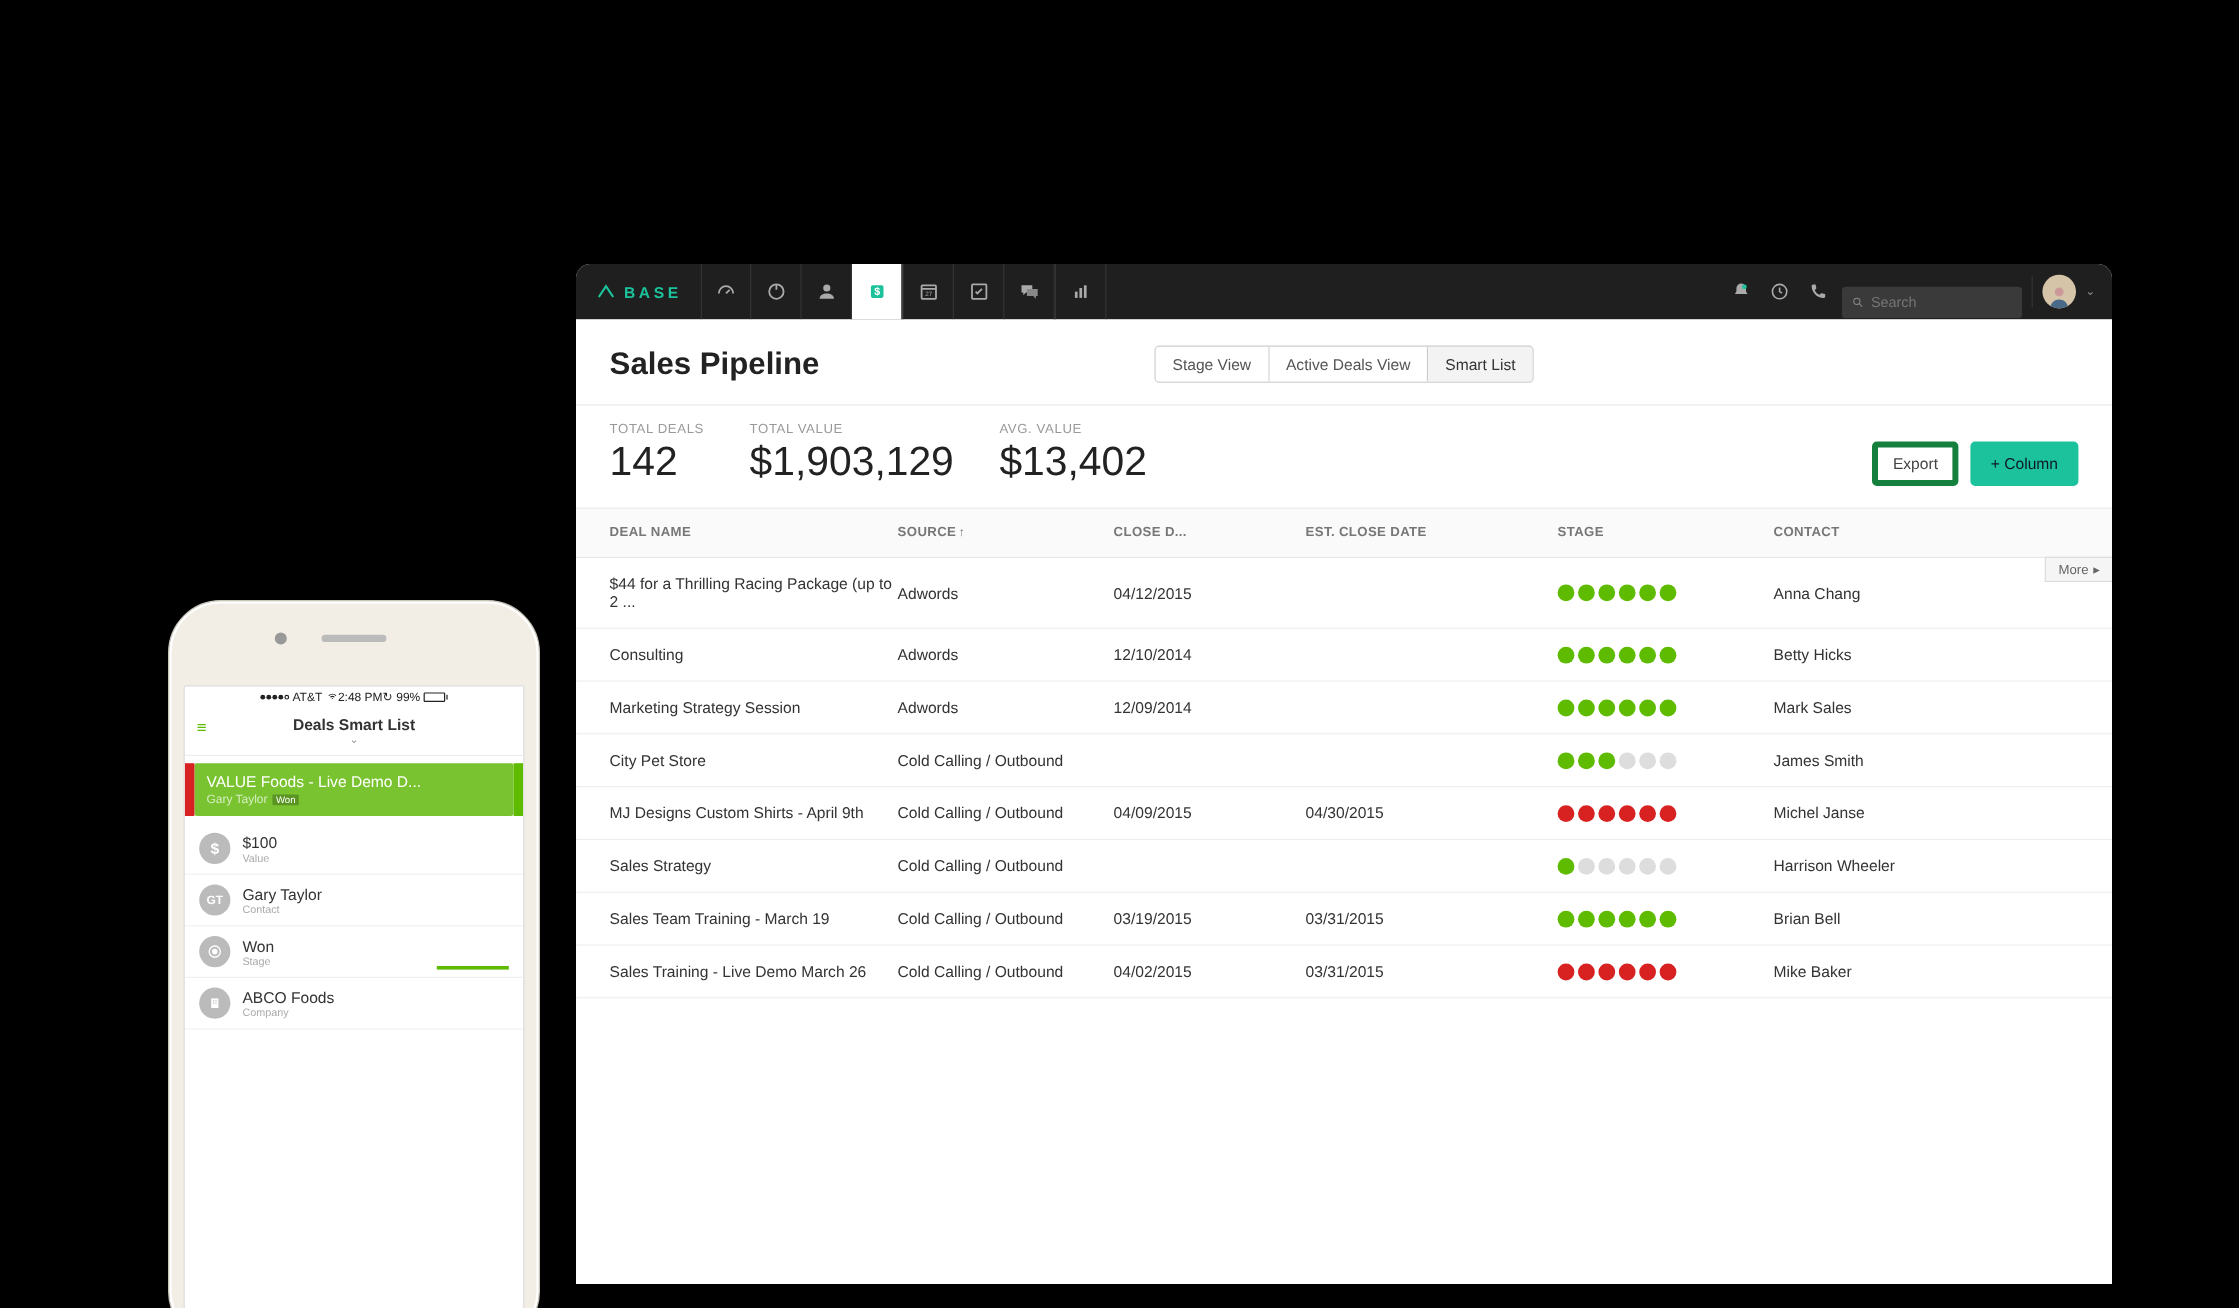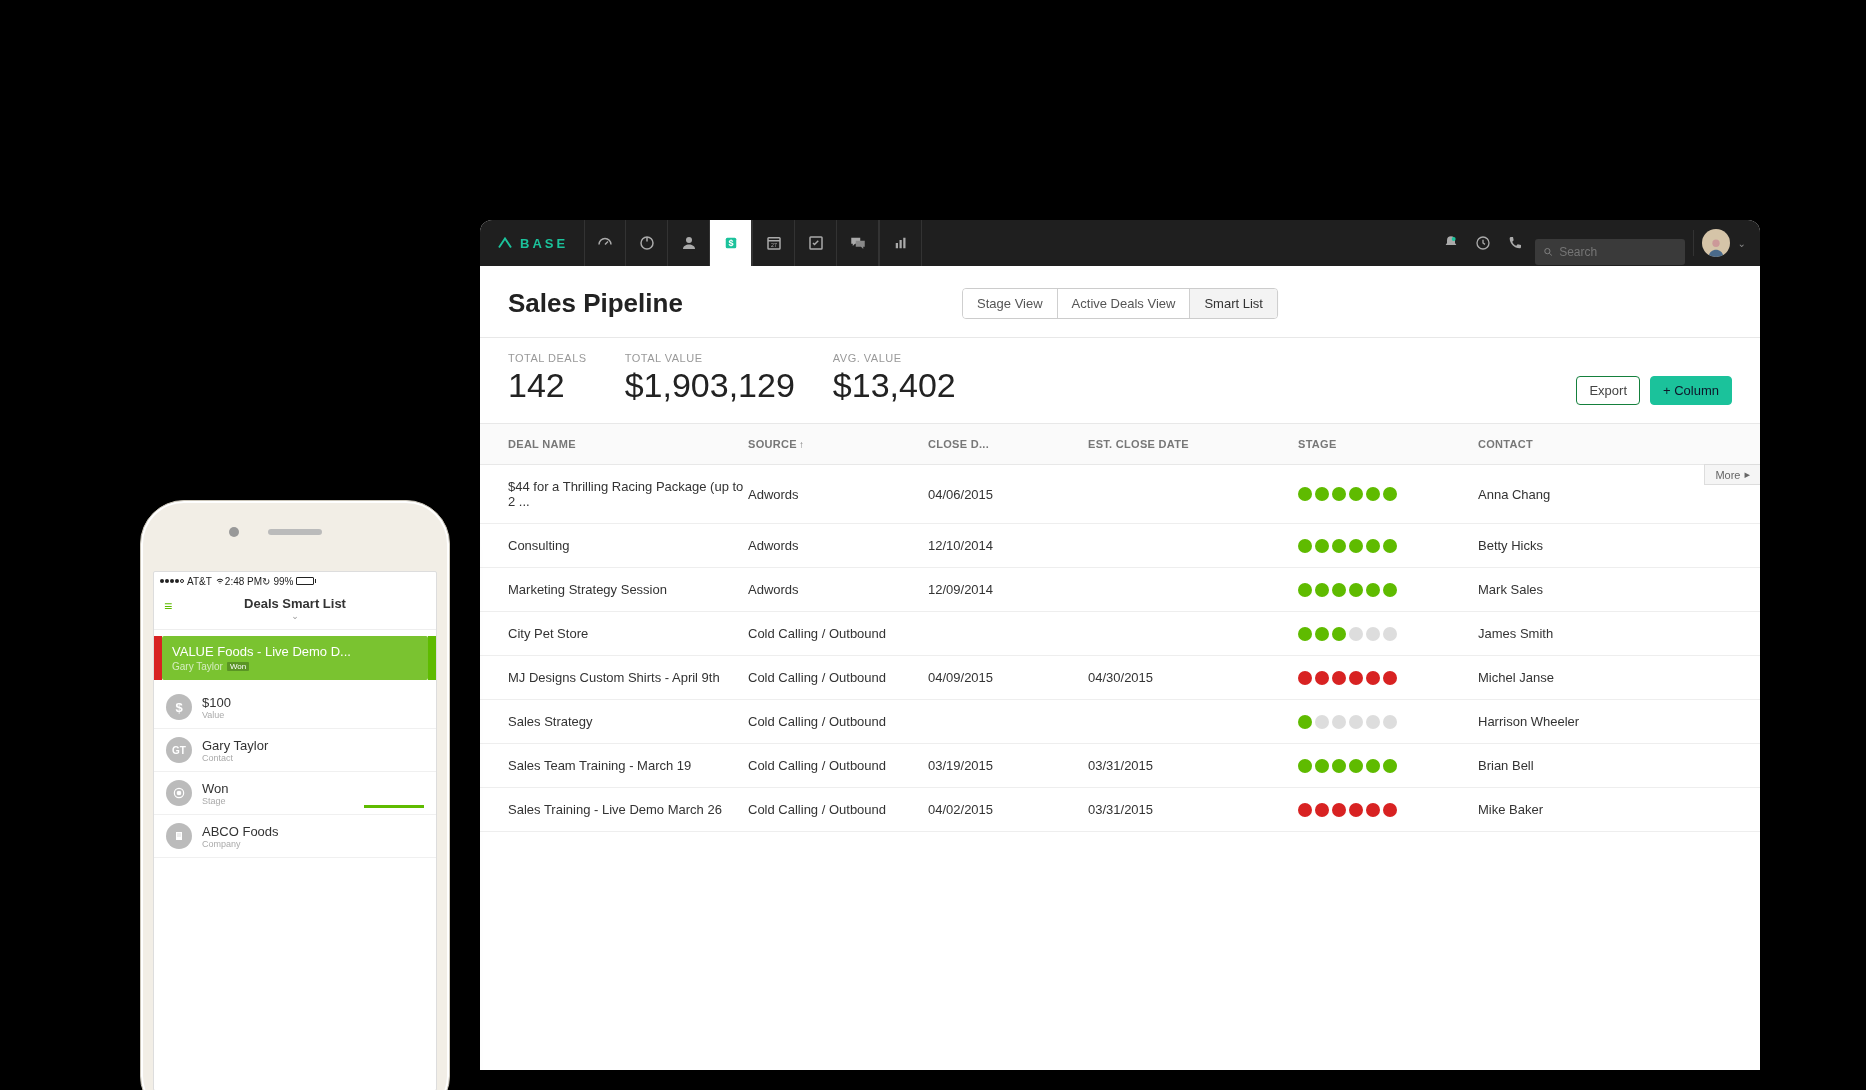--- a/index.html
+++ b/index.html
@@ -122,21 +122,21 @@
   padding: 14px 28px 18px;
   display: flex;
   align-items: flex-end;
   border-bottom: 1px solid #e8e8e8;
 }
 .stat-block { margin-right: 38px; }
 .stat-label { font-size: 11px; color: #999; font-weight: 400; letter-spacing: 0.5px; }
 .stat-value { font-size: 34px; color: #222; font-weight: 400; margin-top: 2px; }
 .stats-actions { margin-left: auto; display: flex; gap: 10px; }
 .btn {
-  border: 1px solid #15803d;
+  border: 5px solid #15803d;
   background: #fff;
   border-radius: 4px;
   padding: 6px 12px;
   font-size: 13px;
   cursor: pointer;
   color: #444;
 }
 .btn-primary {
   background: #1bc29b;
   border-color: #1bc29b;
@@ -235,21 +235,21 @@
   width: 100%;
   height: 520px;
   border-radius: 2px;
   overflow: hidden;
   border: 1px solid #ddd;
 }
 .status-bar {
   height: 18px;
   display: flex;
   align-items: center;
-  justify-content: flex-start;
+  justify-content: center;
   padding: 0 6px;
   font-size: 10px;
   color: #222;
 }
 .status-bar .sb-left, .status-bar .sb-right { display: flex; align-items: center; gap: 3px; }
 .sb-dots { display: flex; gap: 1px; }
 .sb-dot { width: 4px; height: 4px; border-radius: 50%; background: #222; }
 .sb-dot.empty { background: transparent; border: 0.5px solid #222; }
 .battery { display: inline-flex; align-items: center; }
 .battery-body { width: 18px; height: 8px; border: 0.5px solid #222; border-radius: 1px; position: relative; }
@@ -467,21 +467,21 @@
       <div class="th col-contact">CONTACT</div>
     </div>
     <div class="more-tab">
         <span>More</span> 
         <span>▸</span>
       </div>
     <div class="tbody" id="deals-body">
         <div class="row">
     <div class="col-name">$44 for a Thrilling Racing Package (up to 2 ...</div>
     <div class="col-source">Adwords</div>
-    <div class="col-close">04/06/2015</div>
+    <div class="col-close">04/12/2015</div>
     <div class="col-est"></div>
     <div class="col-stage">
             <div class="stage-dots">
               <span class="dot green"></span>
               <span class="dot green"></span>
               <span class="dot green"></span>
               <span class="dot green"></span>
               <span class="dot green"></span>
               <span class="dot green"></span>
             </div>

